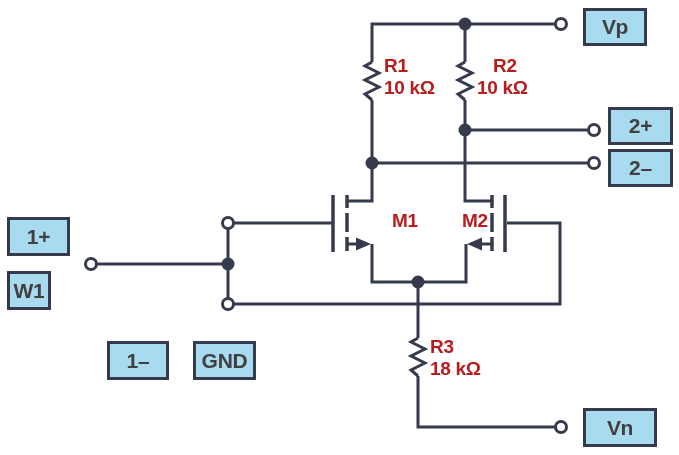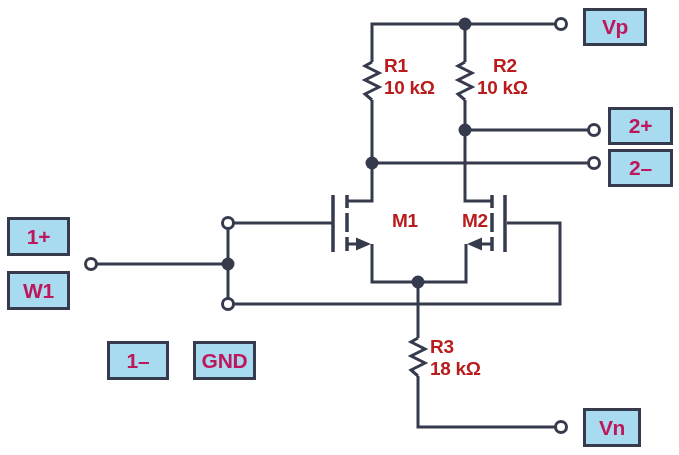--- a/index.html
+++ b/index.html
@@ -10,21 +10,21 @@
     background: #ffffff;
     font-family: "Liberation Sans", sans-serif;
     overflow: hidden;
   }
   .schematic-svg { position:absolute; left:0; top:0; }
   .tbox {
     position: absolute;
     box-sizing: border-box;
     background: #A8DAF0;
     border: 3px solid #353B4D;
-    color: #be185d;
+    color: #404040;
     font-weight: bold;
     font-size: 21px;
     display: flex;
     align-items: center;
     justify-content: center;
     letter-spacing: -0.3px;
   }
   .clabel {
     position: absolute;
     color: #b91c1c;
@@ -92,24 +92,24 @@
         <circle cx="228" cy="304" r="5.5"></circle>
         <circle cx="561" cy="427" r="5.5"></circle>
       </g>
     </g>
   </svg>
 
   <div class="tbox" style="left:583px; top:8px; width:64px; height:38px;">Vp</div>
   <div class="tbox" style="left:608px; top:107px; width:65px; height:38px;">2+</div>
   <div class="tbox" style="left:608px; top:149px; width:65px; height:38px;">2–</div>
   <div class="tbox" style="left:7px; top:217px; width:63px; height:39px;">1+</div>
-  <div class="tbox" style="left:7px; top:271px; width:63px; height:39px;">W1</div>
+  <div class="tbox" style="left:7px; top:271px; width:44px; height:39px;">W1</div>
   <div class="tbox" style="left:107px; top:341px; width:62px; height:39px;">1–</div>
   <div class="tbox" style="left:193px; top:341px; width:63px; height:39px;text-align:right;">GND</div>
-  <div class="tbox" style="left:583px; top:408px; width:58px; height:39px;">Vn</div>
+  <div class="tbox" style="left:583px; top:408px; width:74px; height:39px;">Vn</div>
 
   <div class="clabel" style="left:384px; top:55px;">R1</div>
   <div class="clabel" style="left:384px; top:77px;">10 kΩ</div>
   <div class="clabel" style="left:477px; top:55px;margin-left:16px;">R2</div>
   <div class="clabel" style="left:477px; top:77px;">10 kΩ</div>
   <div class="clabel" style="left:392px; top:210px;">M1</div>
   <div class="clabel" style="left:462px; top:210px;">M2</div>
   <div class="clabel" style="left:430px; top:336px;">R3</div>
   <div class="clabel" style="left:430px; top:358px;">18 kΩ</div>
 

